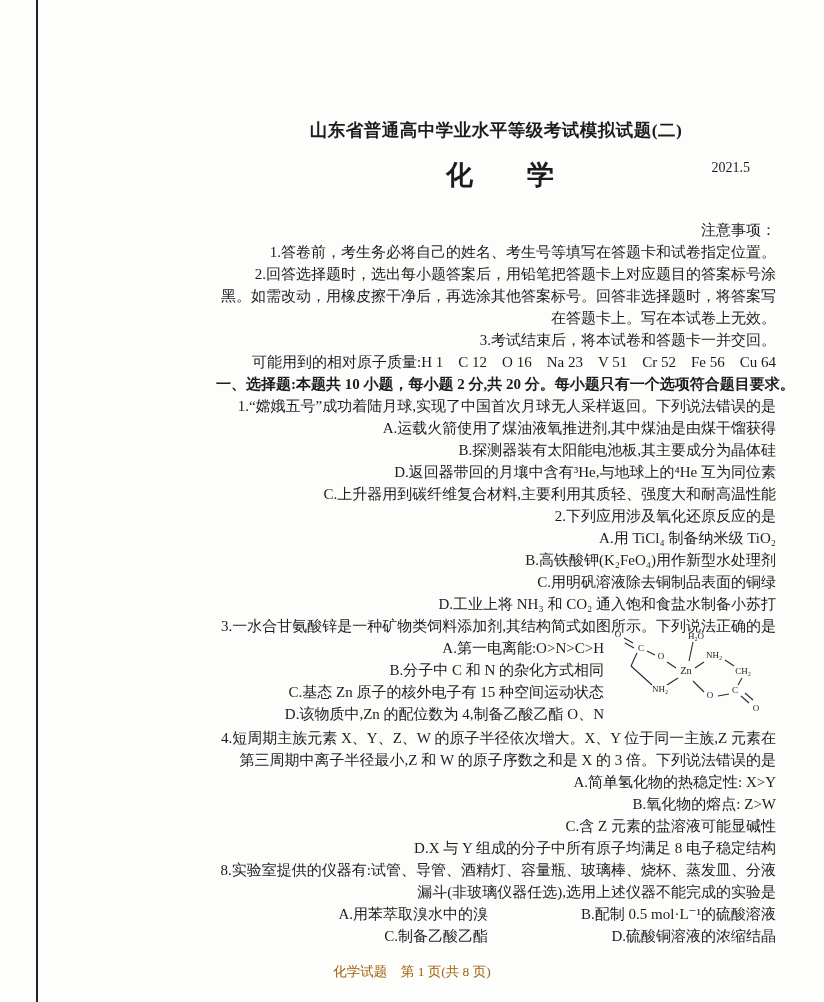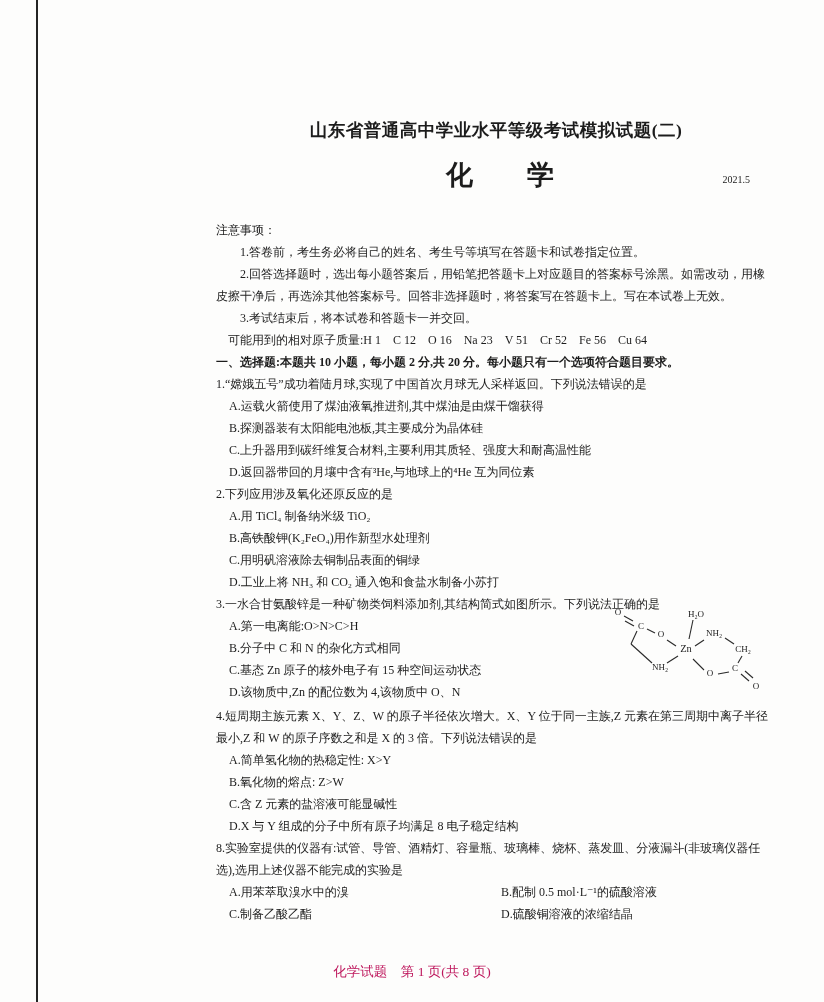--- a/index.html
+++ b/index.html
@@ -22,36 +22,36 @@
   }
   .title {
     font-size: 17.5px; font-weight: 700; text-align: center;
     white-space: nowrap; letter-spacing: 0.5px;
   }
   .subject-row { position: relative; margin-top: 15px; height: 38px; }
   .subject {
     position: absolute; left: 8px; right: 0; top: 0;
     text-align: center; font-size: 27px; font-weight: 700;
   }
-  .date { position: absolute; right: 26px; bottom: 10px; font-size: 10px; }
+  .date { position: absolute; right: 26px; bottom: 19px; font-size: 14px; }
   .notice { margin-top: 24px; }
-  p { margin: 0; font-size: 12px; line-height: 22px; }
+  p { margin: 0; font-size: 15px; line-height: 22px; text-align: right; }
   .indent2 { text-indent: 2em; }
   .indent1 { text-indent: 1em; }
   .section-heading { font-weight: 700; white-space: nowrap; }
   .opt { padding-left: 13px; }
   .q3-wrap { display: flex; align-items: flex-start; }
   .q3-opts { flex: 1 1 auto; min-width: 0; }
   .q3-fig { flex: 0 0 auto; width: 172px; margin-top: -14px; }
   .structure text { fill: #222; stroke: none; font-size: 9px; font-family: "Liberation Serif", serif; }
   .structure text.zn { font-size: 10.5px; }
   .opt-grid { display: grid; grid-template-columns: 272px 1fr; }
   .footer {
     position: absolute; top: 963px; left: 0; width: 824px;
-    text-align: center; font-size: 13.5px; color: #be185d;
+    text-align: center; font-size: 13.5px; color: #a16207;
   }
 </style>
 </head>
 <body>
 
 <div class="scan-line"></div>
 
 <div class="page">
 
   <div class="title">山东省普通高中学业水平等级考试模拟试题(二)</div>
@@ -68,40 +68,40 @@
     <p class="indent2">3.考试结束后，将本试卷和答题卡一并交回。</p>
     <p class="indent1">可能用到的相对原子质量:H 1　C 12　O 16　Na 23　V 51　Cr 52　Fe 56　Cu 64</p>
   </div>
 
   <p class="section-heading">一、选择题:本题共 10 小题，每小题 2 分,共 20 分。每小题只有一个选项符合题目要求。</p>
 
   <div class="question">
     <p>1.“嫦娥五号”成功着陆月球,实现了中国首次月球无人采样返回。下列说法错误的是</p>
     <p class="opt">A.运载火箭使用了煤油液氧推进剂,其中煤油是由煤干馏获得</p>
     <p class="opt">B.探测器装有太阳能电池板,其主要成分为晶体硅</p>
+    <p class="opt">D.返回器带回的月壤中含有³He,与地球上的⁴He 互为同位素</p>
     <p class="opt">C.上升器用到碳纤维复合材料,主要利用其质轻、强度大和耐高温性能</p>
-    <p class="opt">D.返回器带回的月壤中含有³He,与地球上的⁴He 互为同位素</p>
   </div>
 
   <div class="question">
     <p>2.下列应用涉及氧化还原反应的是</p>
     <p class="opt">A.用 TiCl₄ 制备纳米级 TiO₂</p>
     <p class="opt">B.高铁酸钾(K₂FeO₄)用作新型水处理剂</p>
     <p class="opt">C.用明矾溶液除去铜制品表面的铜绿</p>
     <p class="opt">D.工业上将 NH₃ 和 CO₂ 通入饱和食盐水制备小苏打</p>
   </div>
 
   <div class="question">
     <p>3.一水合甘氨酸锌是一种矿物类饲料添加剂,其结构简式如图所示。下列说法正确的是</p>
     <div class="q3-wrap">
       <div class="q3-opts">
         <p class="opt">A.第一电离能:O&gt;N&gt;C&gt;H</p>
         <p class="opt">B.分子中 C 和 N 的杂化方式相同</p>
         <p class="opt">C.基态 Zn 原子的核外电子有 15 种空间运动状态</p>
-        <p class="opt">D.该物质中,Zn 的配位数为 4,该物质中 O、N</p>
+        <p class="opt">D.该物质中,Zn 的配位数为 4,制备乙酸乙酯 O、N</p>
       </div>
       <div class="q3-fig">
         <svg class="structure" viewBox="0 0 170 100" width="170" height="100">
           <g stroke="#2a2a2a" stroke-width="1.1">
             <line x1="89" y1="19" x2="85" y2="38"></line>
             <line x1="72" y1="45" x2="63" y2="39"></line>
             <line x1="51" y1="32" x2="43" y2="28"></line>
             <line x1="29" y1="20" x2="20" y2="15"></line>
             <line x1="30" y1="25" x2="21" y2="20"></line>
             <line x1="33" y1="30" x2="27" y2="43"></line>

